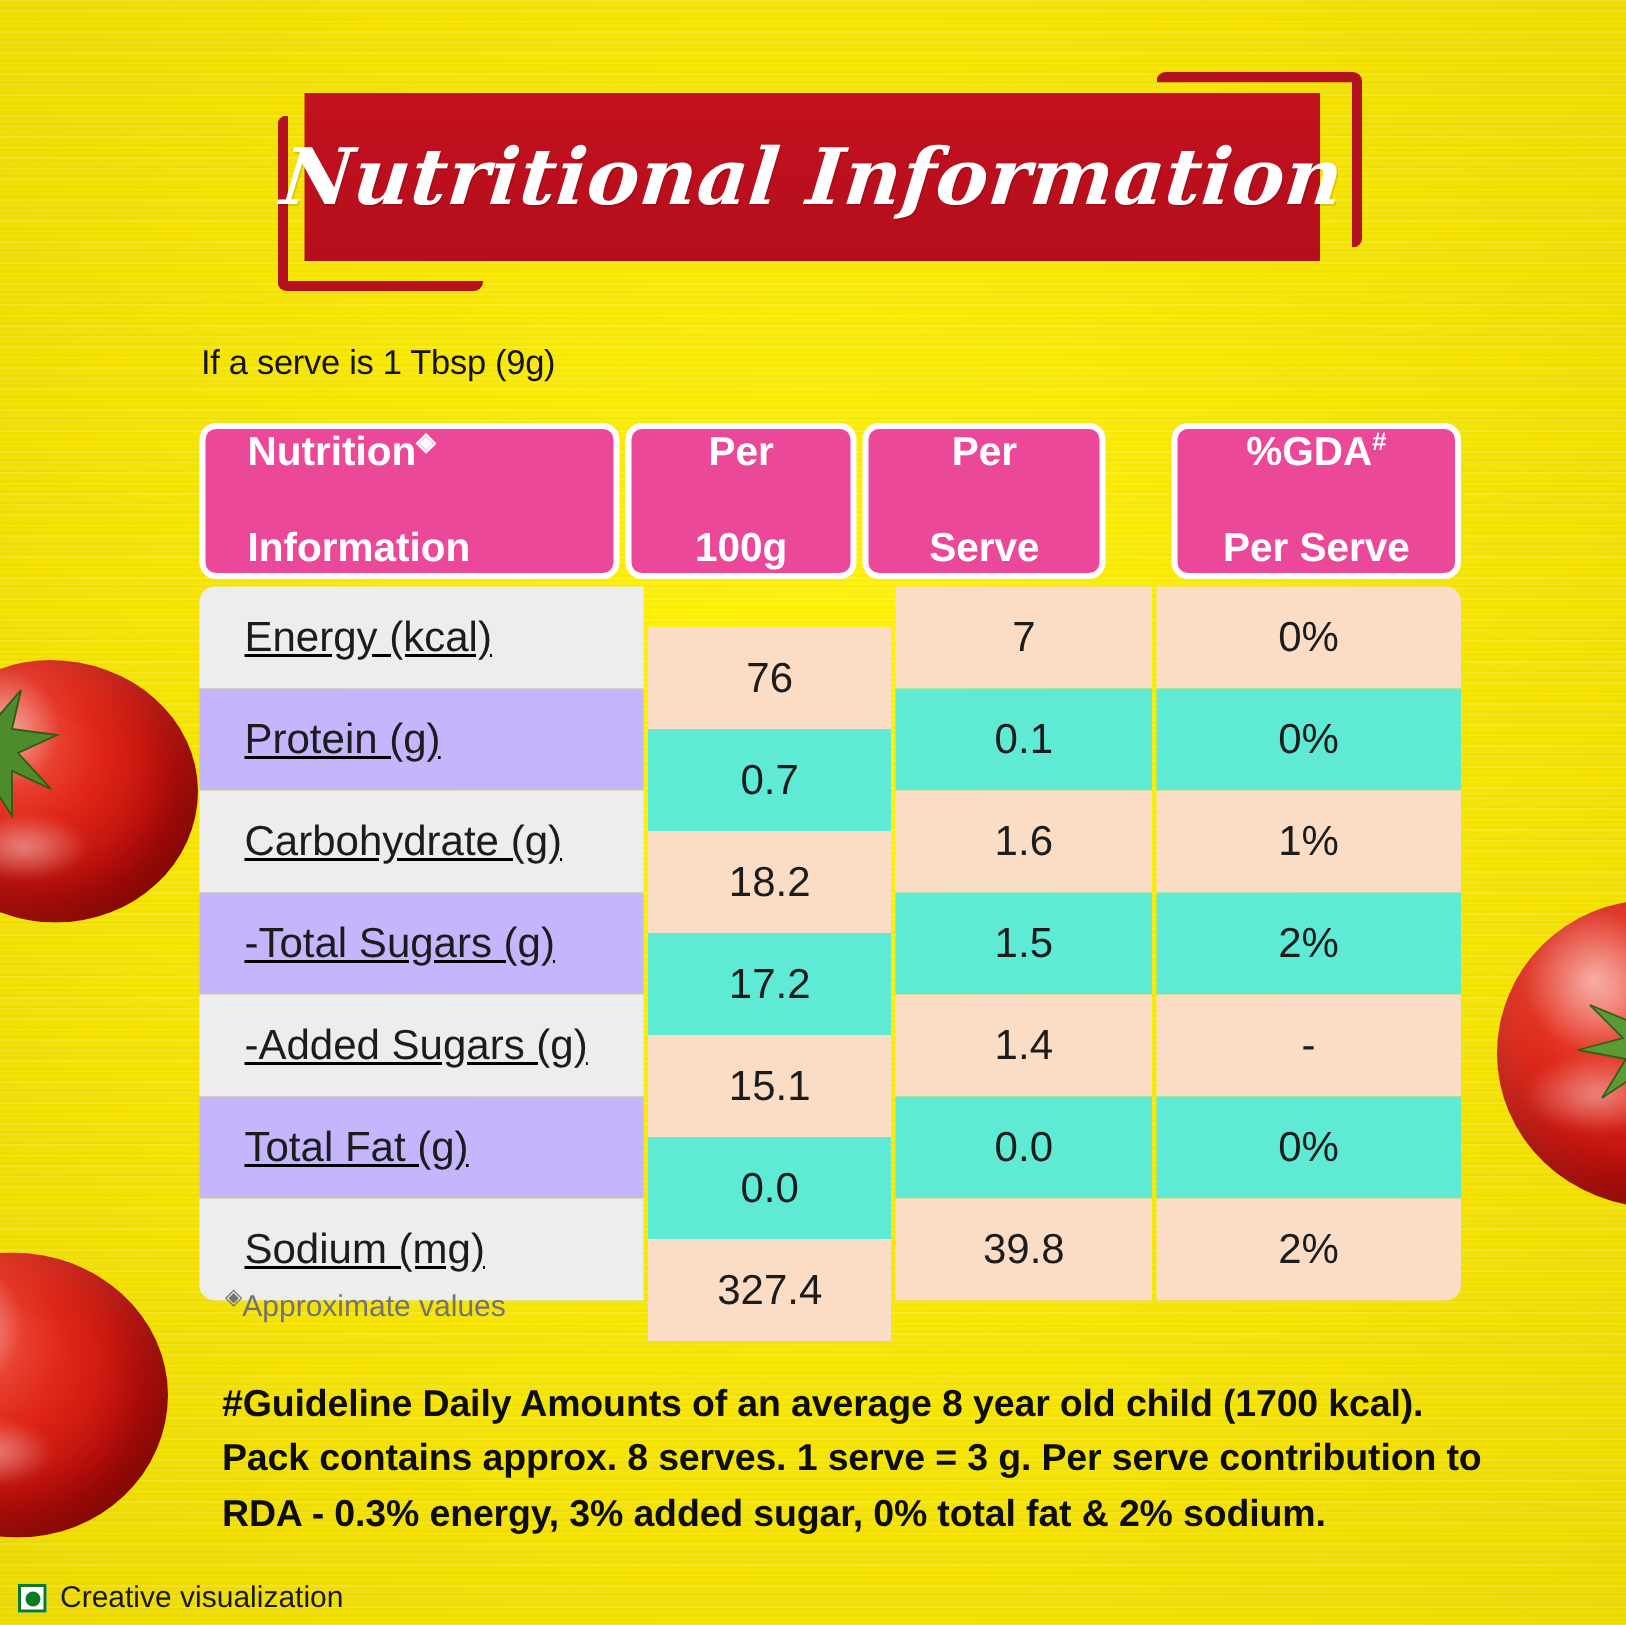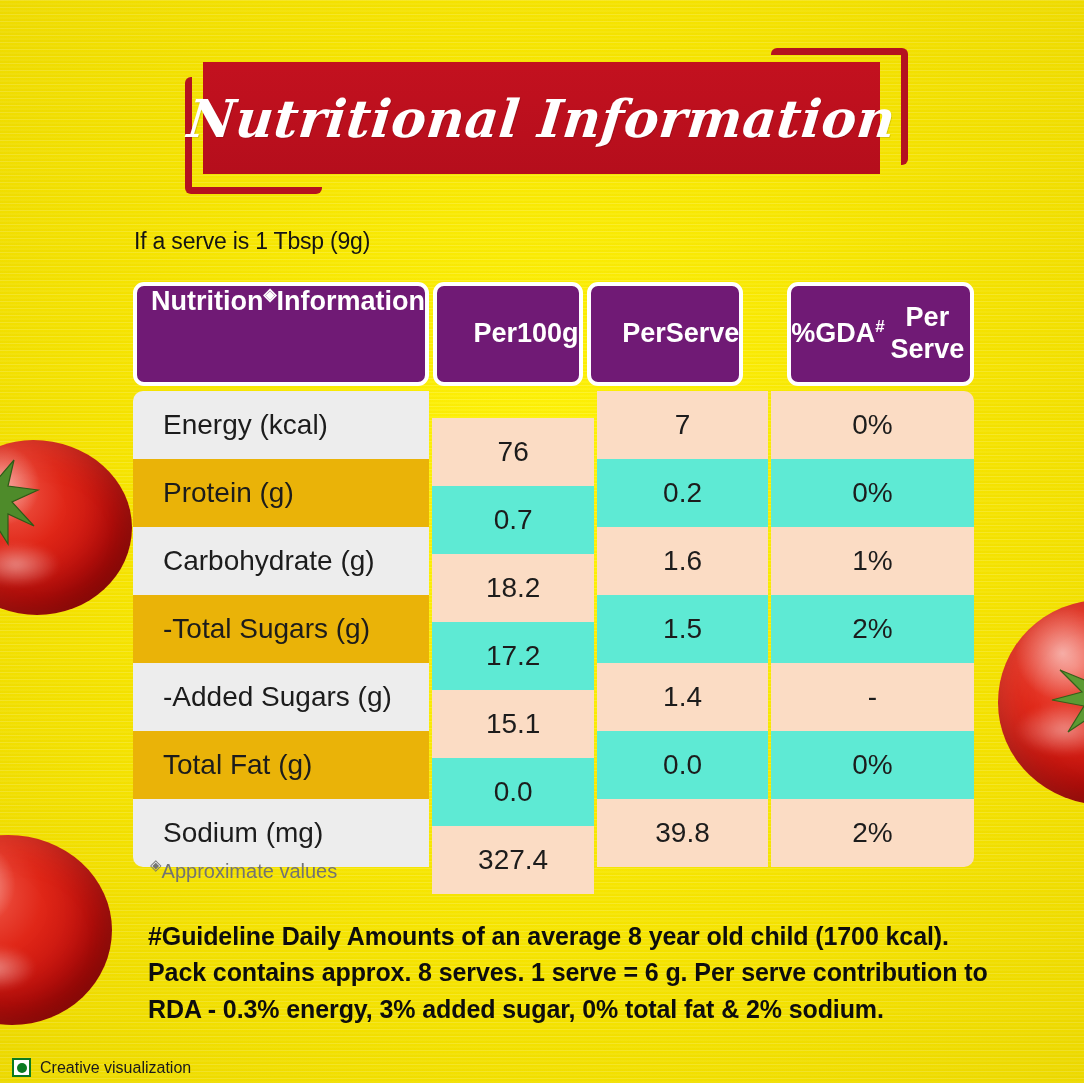--- a/index.html
+++ b/index.html
@@ -141,61 +141,61 @@
     left: 133px;
     top: 282px;
     width: 841px;
   }
   .thead {
     display: flex;
     gap: 4px;
     height: 104px;
   }
   .th {
-    background: #701a75;
+    background: #ec4899;
     border: 4px solid #FFFFFF;
     border-radius: 11px;
     box-sizing: border-box;
     color: #FFFFFF;
     font-weight: bold;
     display: flex;
-    flex-direction: row;
-    justify-content: flex-end;
+    flex-direction: column;
+    justify-content: space-between;
     font-size: 27px;
     line-height: 1.18;
   }
   #th-nutrition {
     width: 296px;
     align-items: flex-start;
     padding-left: 28px;
   }
   #th-per100g { width: 164px; align-items: center; text-align: center; }
   #th-perserve { width: 172px; align-items: center; text-align: center; }
   #th-gda { width: 205px; align-items: center; text-align: center; margin-left: 40px; }
   .th sup { font-size: 17px; vertical-align: super; line-height: 0; }
 
   .tbody { margin-top: 5px; display: flex; gap: 3px; }
-  .col-label { width: 297px; }
+  .col-label { width: 297px; text-decoration: underline; }
   .col-v1 { width: 163px; margin-top: 27px; }
   .col-v2 { width: 171px; }
   .col-v3 { width: 204px; }
 
   .cell {
     height: 68px;
     display: flex;
     align-items: center;
     box-sizing: border-box;
     font-size: 28px;
     color: #1c1c1c;
   }
   .col-label .cell { padding-left: 30px; justify-content: flex-start; }
   .col-v1 .cell, .col-v2 .cell, .col-v3 .cell { justify-content: center; }
 
   .col-label .cell.odd  { background: #EDEDED; }
-  .col-label .cell.even { background: #eab308; }
+  .col-label .cell.even { background: #c4b5fd; }
   .col-v1 .cell.odd, .col-v2 .cell.odd, .col-v3 .cell.odd { background: #FBDCC4; }
   .col-v1 .cell.even, .col-v2 .cell.even, .col-v3 .cell.even { background: #5eead4; }
 
   .col-label .cell:first-child { border-top-left-radius: 10px; }
   .col-label .cell:last-child  { border-bottom-left-radius: 10px; }
   .col-v3 .cell:first-child { border-top-right-radius: 10px; }
   .col-v3 .cell:last-child  { border-bottom-right-radius: 10px; }
 
   
   #footnote-approx {
@@ -237,21 +237,21 @@
     display: flex;
     align-items: center;
     justify-content: center;
   }
   #veg-symbol .dot {
     width: 10px;
     height: 10px;
     border-radius: 50%;
     background: #0B7A22;
   }
-  #creative-text { font-size: 16px; color: #1a1a1a; }
+  #creative-text { font-size: 20px; color: #1a1a1a; }
 </style>
 </head>
 <body>
 
 <div id="bg-texture"></div>
 
 <div class="tomato" id="tomato-left-upper">
   <div class="body"></div>
   <div class="shine"></div>
   <svg class="calyx" viewBox="0 0 190 175">
@@ -327,21 +327,21 @@
       <div class="cell odd">76</div>
       <div class="cell even">0.7</div>
       <div class="cell odd">18.2</div>
       <div class="cell even">17.2</div>
       <div class="cell odd">15.1</div>
       <div class="cell even">0.0</div>
       <div class="cell odd">327.4</div>
     </div>
     <div class="col-v2">
       <div class="cell odd">7</div>
-      <div class="cell even">0.2</div>
+      <div class="cell even">0.1</div>
       <div class="cell odd">1.6</div>
       <div class="cell even">1.5</div>
       <div class="cell odd">1.4</div>
       <div class="cell even">0.0</div>
       <div class="cell odd">39.8</div>
     </div>
     <div class="col-v3">
       <div class="cell odd">0%</div>
       <div class="cell even">0%</div>
       <div class="cell odd">1%</div>
@@ -352,21 +352,21 @@
     </div>
   </div>
 </div>
 
 <div id="footnote-approx">
   <span class="diamond">◈</span><span>Approximate values</span>
 </div>
 
 <div id="footnote-block">
   <div>#Guideline Daily Amounts of an average 8 year old child (1700 kcal).</div>
-  <div>Pack contains approx. 8 serves. 1 serve = 6 g. Per serve contribution to</div>
+  <div>Pack contains approx. 8 serves. 1 serve = 3 g. Per serve contribution to</div>
   <div>RDA - 0.3% energy, 3% added sugar, 0% total fat &amp; 2% sodium.</div>
 </div>
 
 <div id="creative-row">
   <div id="veg-symbol">
     <div class="dot"></div>
   </div>
   <span id="creative-text">Creative visualization</span>
 </div>
 

